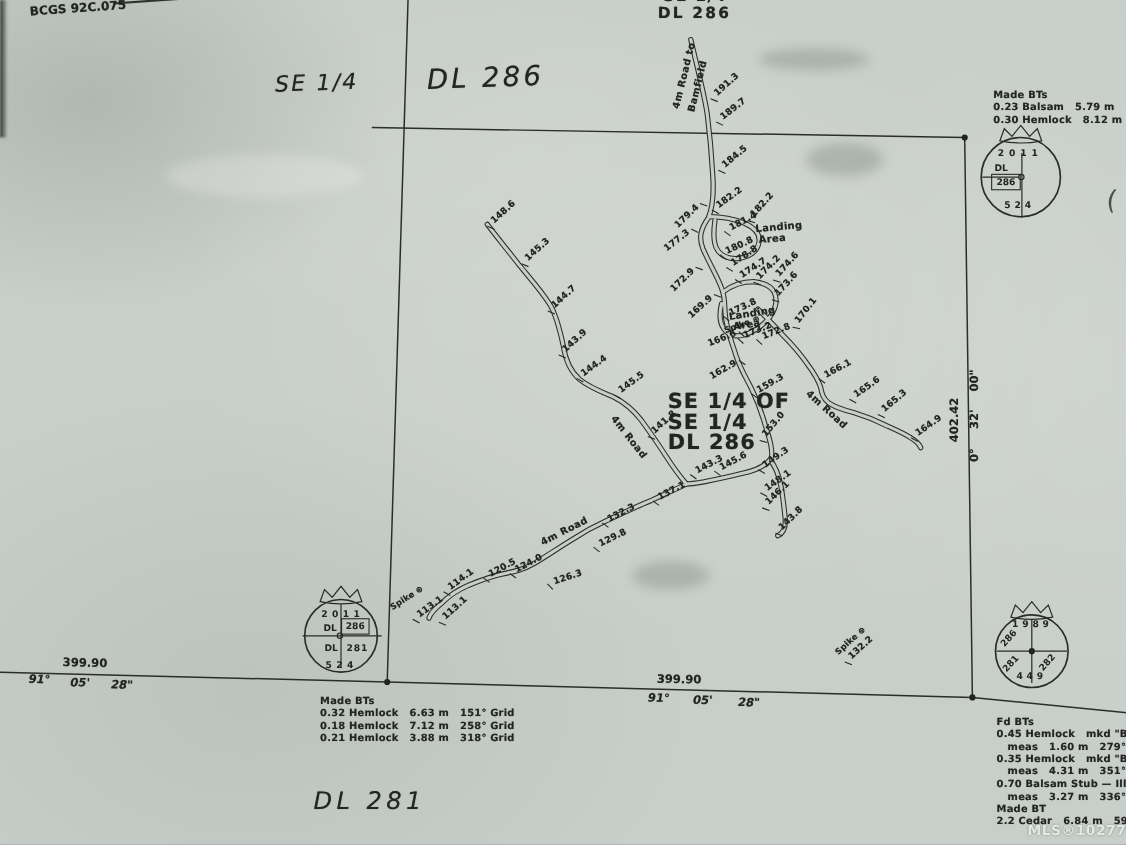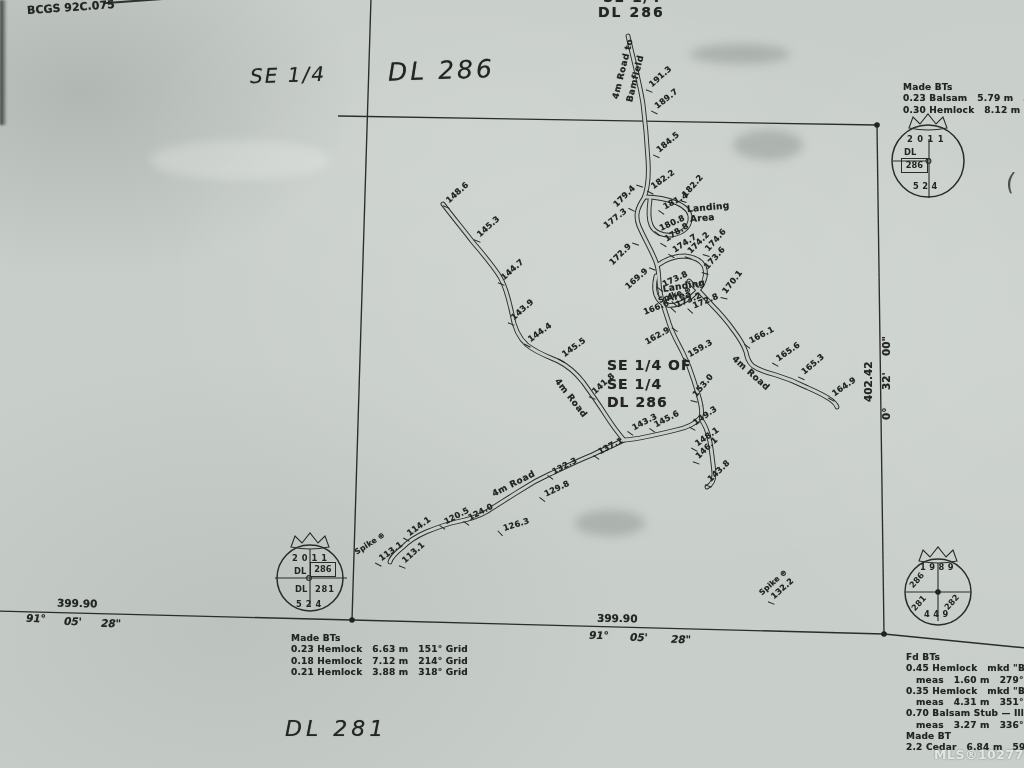--- a/index.html
+++ b/index.html
@@ -165,21 +165,21 @@
       <div class="mt k-p" style="left: 659px; top: 296px; transform: rotate(-20deg);"><span>Spike ⊕</span></div>
       <div class="mt k-p" style="left: 356px; top: 548px; transform: rotate(-33deg);"><span>Spike ⊕</span></div>
       <div class="mt k-p" style="left: 761px; top: 589px; transform: rotate(-42deg);"><span>Spike ⊕</span></div>
     </div>
 
   <div class="blk" style="left:27px;top:1px;font-size:11px;transform:rotate(-4deg);">BCGS 92C.075</div>
   <div class="title-it" style="left:250px;top:63px;font-size:20px;transform:rotate(-2deg);letter-spacing:2px;">SE 1/4</div>
   <div class="title-it" style="left:388px;top:56px;font-size:25px;transform:rotate(-2deg);letter-spacing:3px;">DL 286</div>
   <div class="blk" style="left:603px;top:-11px;font-size:14px;letter-spacing:1.5px;">SE 1/4</div>
   <div class="blk" style="left:598px;top:4px;font-size:14px;letter-spacing:2px;">DL 286</div>
-  <div class="blk" style="left:607px;top:356px;font-size:14px;letter-spacing:1px;line-height:18.5px;">
+  <div class="blk" style="left:607px;top:356px;font-size:19px;letter-spacing:1px;line-height:18.5px;">
     <div>SE 1/4 OF</div>
     <div>SE 1/4</div>
     <div>DL 286</div>
   </div>
   <div class="title-it" style="left:285px;top:700px;font-size:22px;letter-spacing:4px;margin-top:16px;">DL 281</div>
 
   <div class="brg" style="left:57px;top:597px;transform:rotate(1.5deg);">399.90</div>
   <div class="brg" style="left:26px;top:612px;transform:rotate(1.5deg);font-style:italic;">91°</div>
   <div class="brg" style="left:64px;top:615px;transform:rotate(1.5deg);font-style:italic;">05'</div>
   <div class="brg" style="left:101px;top:617px;transform:rotate(1.5deg);font-style:italic;">28"</div>
@@ -206,19 +206,19 @@
   <div class="mon-txt" style="left:315px;top:584px;letter-spacing:.8px;">281</div>
   <div class="mon-txt" style="left:296px;top:599px;letter-spacing:4px;">524</div>
 
   <div class="mon-txt" style="left:920px;top:562px;letter-spacing:3.5px;">1989</div>
   <div class="mon-txt" style="left:908px;top:575px;transform:rotate(-48deg);">286</div>
   <div class="mon-txt" style="left:910px;top:598px;transform:rotate(-48deg);">281</div>
   <div class="mon-txt" style="left:943px;top:597px;transform:rotate(-48deg);">282</div>
   <div class="mon-txt" style="left:924px;top:609px;letter-spacing:3.5px;">449</div>
 
   <div class="bt" style="left: 903px; top: 82px;"><div>Made BTs</div><div>0.23 Balsam   5.79 m   325° G</div><div>0.30 Hemlock   8.12 m   79° Gr</div></div>
-  <div class="bt" style="left: 291px; top: 633px;"><div>Made BTs</div><div>0.23 Hemlock   6.63 m   151° Grid</div><div>0.18 Hemlock   7.12 m   214° Grid</div><div>0.21 Hemlock   3.88 m   318° Grid</div></div>
+  <div class="bt" style="left: 291px; top: 633px;"><div>Made BTs</div><div>0.32 Hemlock   6.63 m   151° Grid</div><div>0.18 Hemlock   7.12 m   258° Grid</div><div>0.21 Hemlock   3.88 m   318° Grid</div></div>
   <div class="bt" style="left: 906px; top: 652px;"><div>Fd BTs</div><div>0.45 Hemlock   mkd "BT</div><div>   meas   1.60 m   279° G</div><div>0.35 Hemlock   mkd "BT</div><div>   meas   4.31 m   351° G</div><div>0.70 Balsam Stub — Illeg</div><div>   meas   3.27 m   336° </div><div>Made BT</div><div>2.2 Cedar   6.84 m   59°</div></div>
 
   <div class="stray" style="left:1006px;top:168px;">(</div>
 
   <div class="watermark" style="left:934px;top:747px;">MLS®1027791</div>
 </div>
 
 </body></html>

